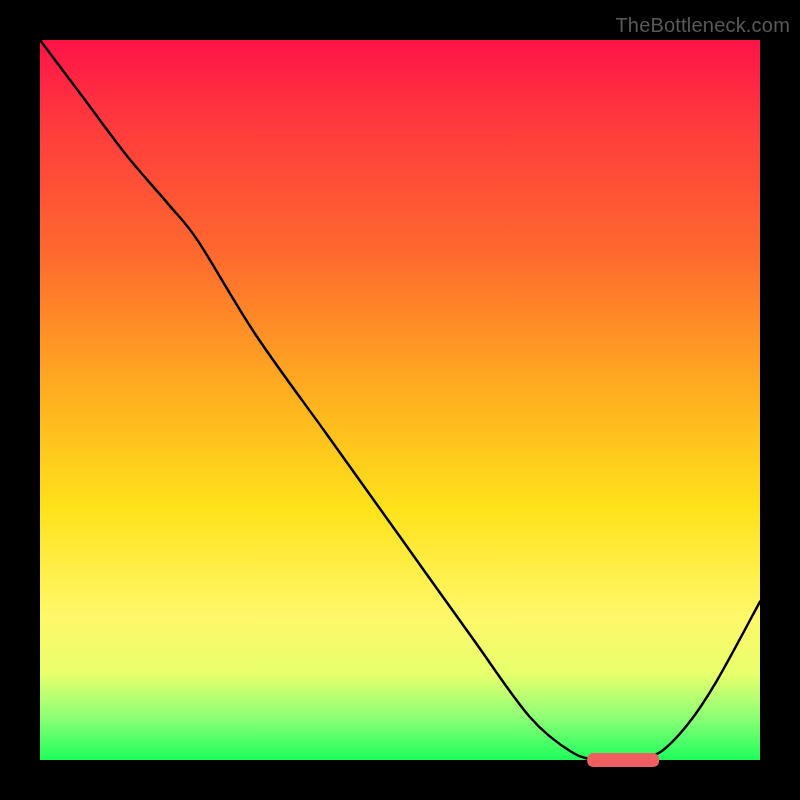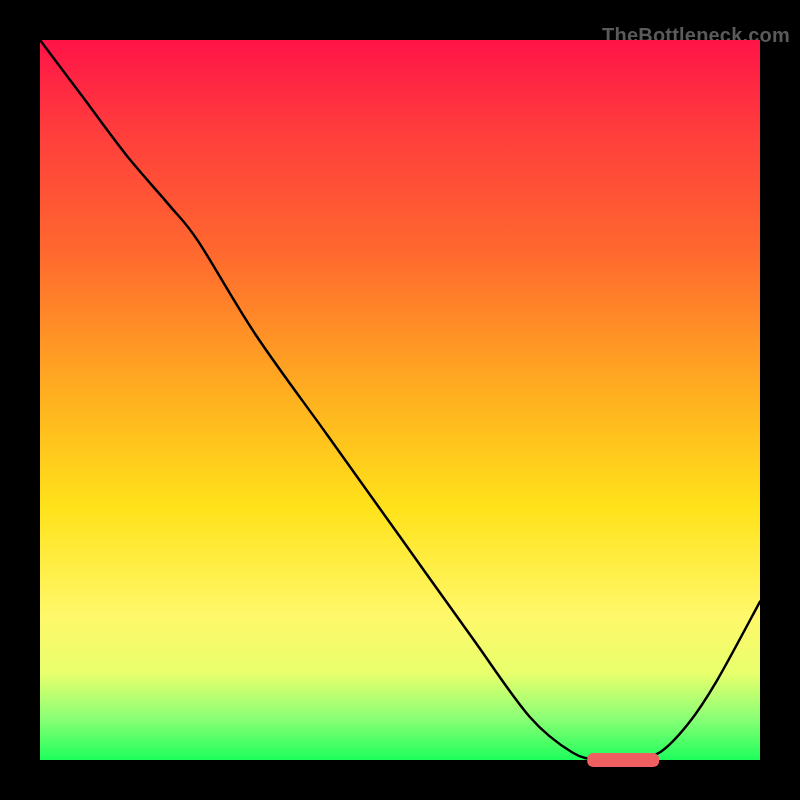--- a/index.html
+++ b/index.html
@@ -45,25 +45,25 @@
   .curve-svg {
     position: absolute;
     left: 0;
     top: 0;
     width: 100%;
     height: 100%;
     overflow: visible;
   }
   .attribution {
     position: absolute;
-    top: 24px;
+    top: 14px;
     right: 10px;
     font-family: Arial, Helvetica, sans-serif;
     font-size: 20px;
-    font-weight: 700;
+    font-weight: 400;
     color: #5a5a5a;
     letter-spacing: 0.2px;
     user-select: none;
   }
   .marker {
     fill: #ef5f61;
     stroke: none;
   }
 </style>
 </head>

